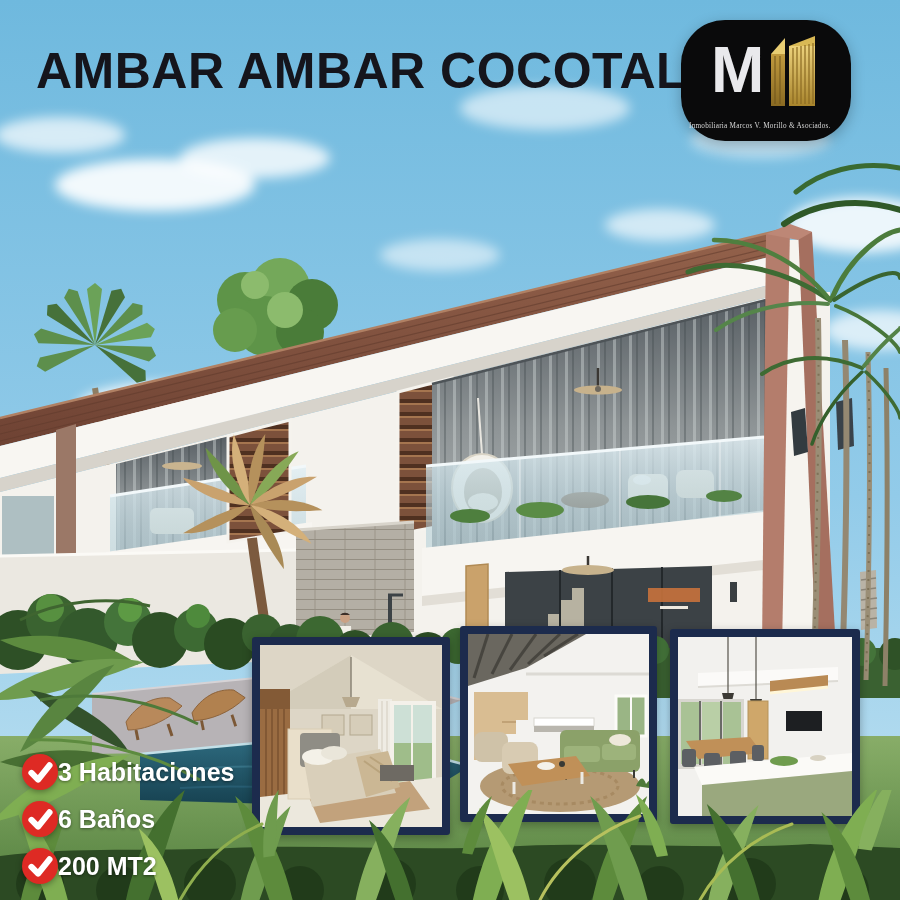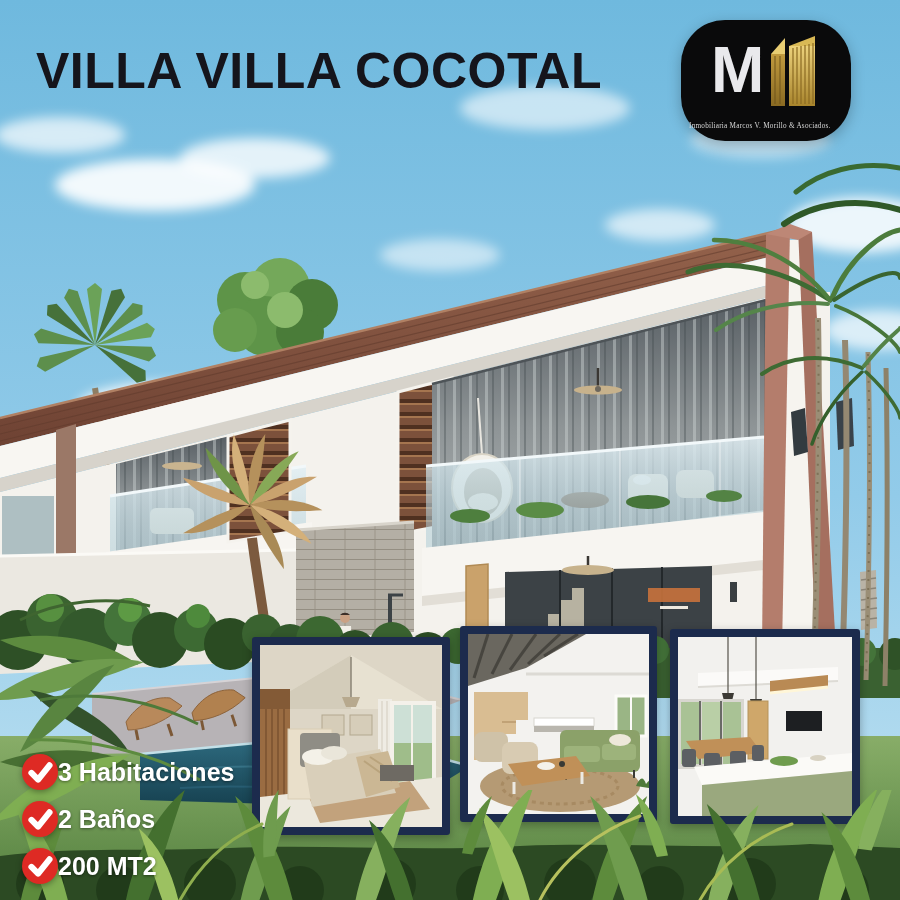--- a/index.html
+++ b/index.html
@@ -336,21 +336,21 @@
       <use href="#leafA" transform="translate(30,690) rotate(40)" fill="#33522b"></use>
       <use href="#leafA" transform="translate(0,762) rotate(10) scale(1.2)" fill="#486f33"></use>
       <use href="#leafA" transform="translate(20,752) rotate(-35) scale(1.1)" fill="#598540"></use>
       <use href="#leafA" transform="translate(-8,822) rotate(-18) scale(1.3)" fill="#7fae52"></use>
       <path d="M40,700 C96,690 150,700 198,724" stroke="#4e7a3a" stroke-width="3" fill="none"></path>
       <path d="M30,740 C90,738 150,752 200,780" stroke="#5d8b3f" stroke-width="3" fill="none"></path>
       <path d="M20,620 C60,600 110,596 150,606" stroke="#3f6530" stroke-width="3" fill="none"></path>
     </g>
   </svg>
 
-  <h1 class="title">VILLA VILLA COCOTAL</h1>
+  <h1 class="title">AMBAR AMBAR COCOTAL</h1>
 
   <div class="logo">
     <span class="mono">M</span>
     <svg class="towers" width="62" height="78" viewBox="0 0 62 78">
       <defs>
         <linearGradient id="gold1" x1="0" y1="0" x2="0" y2="1">
             <stop offset="0" stop-color="#ecd27c"></stop>
             <stop offset="1" stop-color="#a8842c"></stop>
           </linearGradient>
         <linearGradient id="gold2" x1="0" y1="0" x2="0" y2="1">
@@ -506,21 +506,21 @@
           </svg>
       </span>
       <span class="feat-label">3 Habitaciones</span>
     </li>
     <li>
       <span class="check">
         <svg width="38" height="38" viewBox="0 0 38 38">
             <polyline points="10,20 17,27 29,12" fill="none" stroke="#ffffff" stroke-width="6.5" stroke-linecap="round" stroke-linejoin="round"></polyline>
           </svg>
       </span>
-      <span class="feat-label">2 Baños</span>
+      <span class="feat-label">6 Baños</span>
     </li>
     <li>
       <span class="check">
         <svg width="38" height="38" viewBox="0 0 38 38">
             <polyline points="10,20 17,27 29,12" fill="none" stroke="#ffffff" stroke-width="6.5" stroke-linecap="round" stroke-linejoin="round"></polyline>
           </svg>
       </span>
       <span class="feat-label">200 MT2</span>
     </li>
   </ul>

